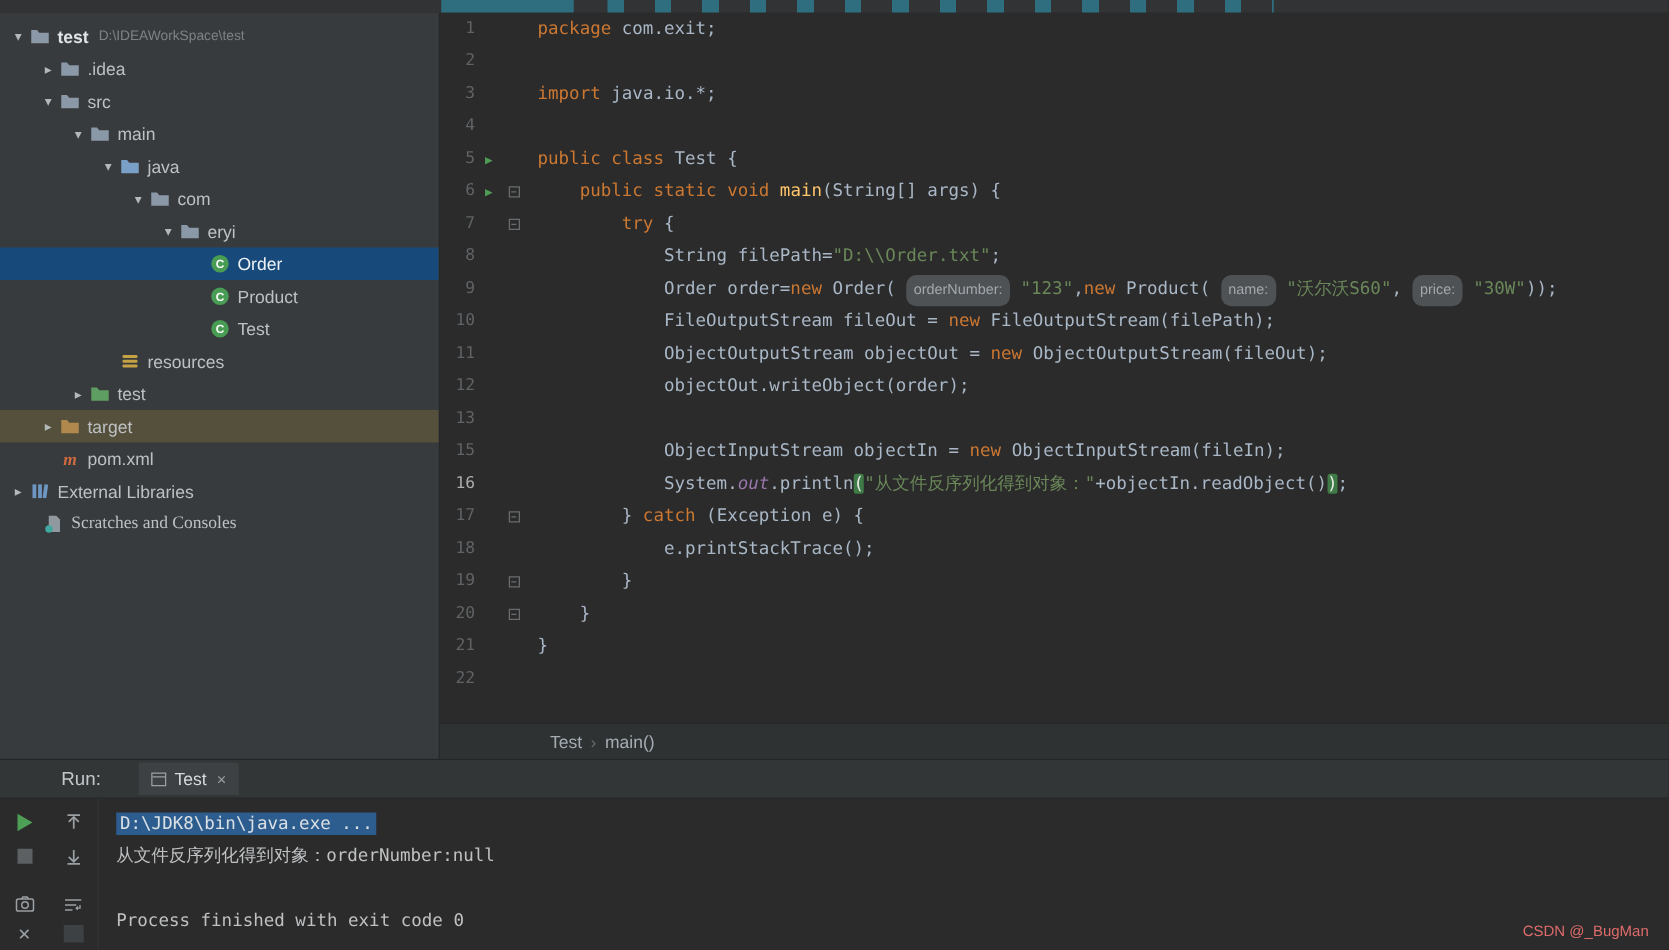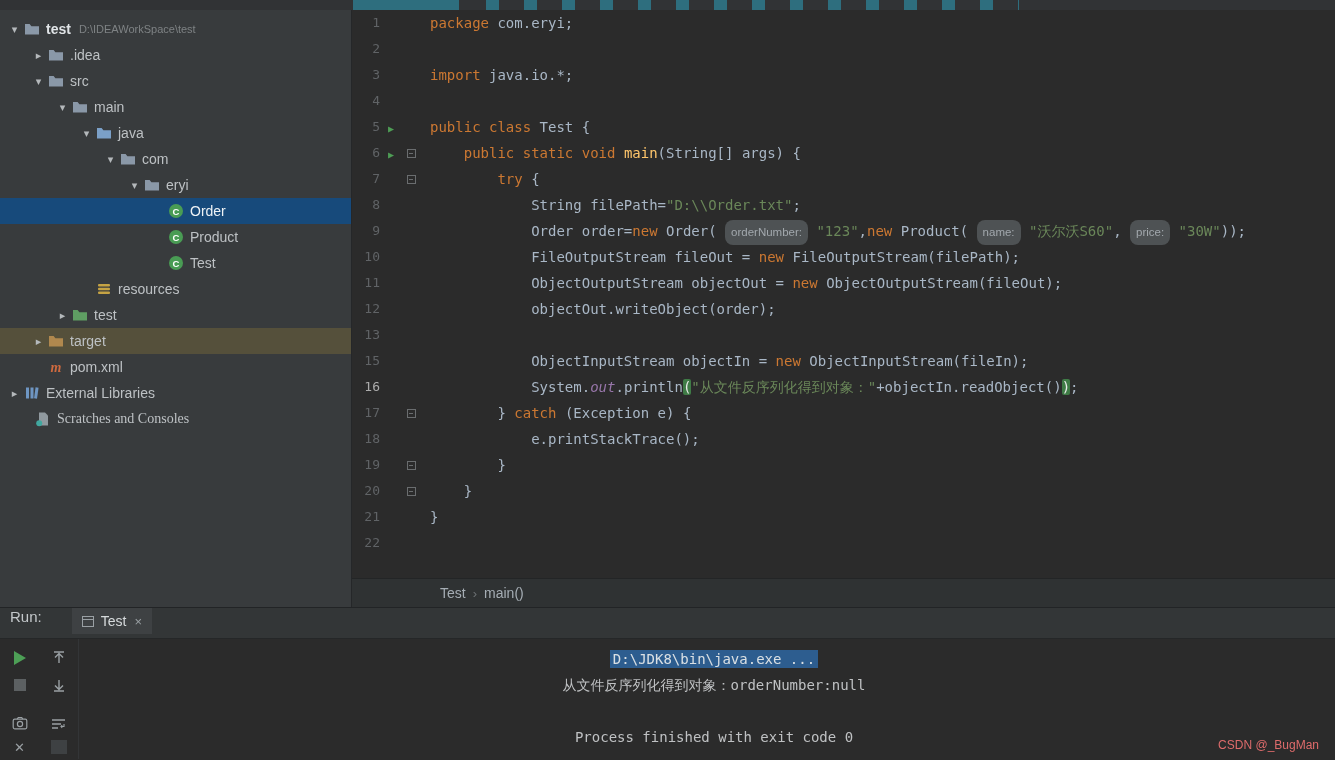--- a/index.html
+++ b/index.html
@@ -45,39 +45,39 @@
   .fld{color:#9876aa;font-style:italic;}
   .hl{background:#3f7b46;color:#eaeaea;border-radius:2px;}
   .hint{display:inline-block;background:#4e5254;color:#a2a8ad;border-radius:8px;padding:4px 6px;font-size:11.5px;line-height:17px;font-family:"Liberation Sans",sans-serif;}
 
   .breadcrumbs{height:29px;background:#2f3233;border-top:1px solid #232526;display:flex;align-items:center;padding-left:84px;font-size:14px;color:#a5adb4;}
   .crumb{padding:0 4px;cursor:pointer;}
   .crumb-sep{color:#6c7073;padding:0 3px;font-size:13px;}
 
   
   .run-panel{height:153px;background:#2b2b2b;}
-  .run-header{height:32px;background:#333637;border-top:1px solid #222426;border-bottom:1px solid #252728;display:flex;}
+  .run-header{height:32px;background:#333637;border-top:1px solid #222426;border-bottom:1px solid #252728;display:flex;align-items:center;padding-left:39px;}
   .run-label{color:#c3c7ca;font-size:15px;margin-left:10px;}
   .run-tab{display:flex;align-items:center;gap:7px;margin-left:30px;background:#3e4143;height:26px;padding:0 10px;color:#d6dadc;font-size:14px;cursor:pointer;}
   .tab-win-icon{width:12px;height:11px;border:1px solid #9aa0a4;position:relative;display:inline-block;}
   .tab-win-icon::before{content:"";position:absolute;left:0;top:2px;right:0;height:1px;background:#9aa0a4;}
   .tab-close{color:#9aa0a4;font-size:13px;margin-left:1px;}
   .run-body{display:flex;height:120px;}
   .run-toolbar{flex:none;width:79px;display:flex;border-right:1px solid #333537;}
   .tb-col{width:39px;display:flex;flex-direction:column;align-items:center;}
   .tb-btn{height:26px;width:100%;display:flex;align-items:center;justify-content:center;cursor:pointer;}
   .tb-btn:nth-child(1){margin-top:7px;}
   .tb-btn:nth-child(2){margin-top:4px;}
   .tb-btn:nth-child(3){margin-top:15px;}
   .ti-play{width:0;height:0;border-left:12px solid #4d9f56;border-top:7px solid transparent;border-bottom:7px solid transparent;display:inline-block;}
   .ti-stop{width:12px;height:12px;background:#5c6062;display:inline-block;}
   .ti-x{color:#9aa0a4;font-size:13px;}
   .ti-part{width:16px;height:14px;background:#3e4143;display:inline-block;}
   .console{flex:1;padding:7px 0 0 14px;font-family:"DejaVu Sans Mono",monospace;font-size:14px;color:#bfc1c3;overflow:hidden;}
-  .console-line{height:26px;line-height:26px;white-space:pre;text-align:center;}
+  .console-line{height:26px;line-height:26px;white-space:pre;}
   .console-sel{background:#2d5d8f;color:#dae0e4;padding:1px 3px;}
 
   .watermark{position:absolute;right:16px;bottom:8px;color:#de6b6b;font-size:12px;}
 </style>
 </head>
 <body>
 
 <div class="app">
 
   <div class="topbar">
@@ -249,21 +249,21 @@
     </aside>
 
     <section class="editor-col">
       <div class="code-area" id="code">
           <div class="code-line">
             <span class="gutter">
               <span class="ln">1</span>
               <span class="run-col"></span>
               <span class="fold-col"></span>
             </span>
-            <span class="code-text"><span class="kw">package </span><span class="">com.eryi;</span></span>
+            <span class="code-text"><span class="kw">package </span><span class="">com.exit;</span></span>
           </div>
           <div class="code-line">
             <span class="gutter">
               <span class="ln">2</span>
               <span class="run-col"></span>
               <span class="fold-col"></span>
             </span>
             <span class="code-text"></span>
           </div>
           <div class="code-line">

